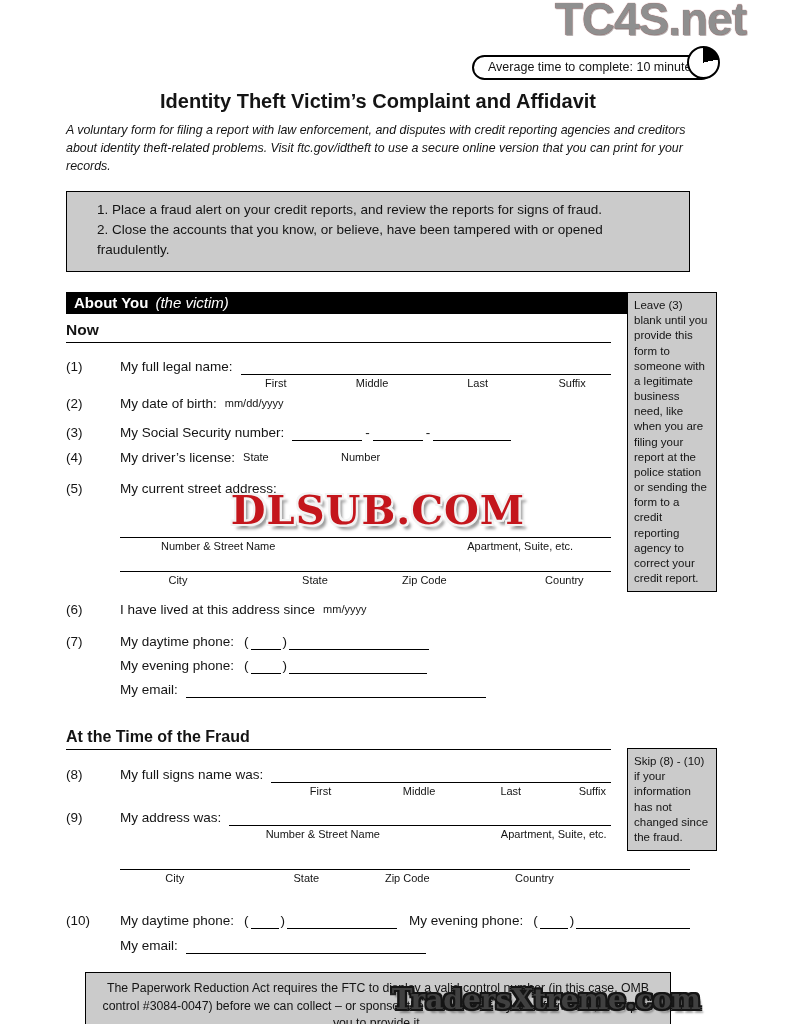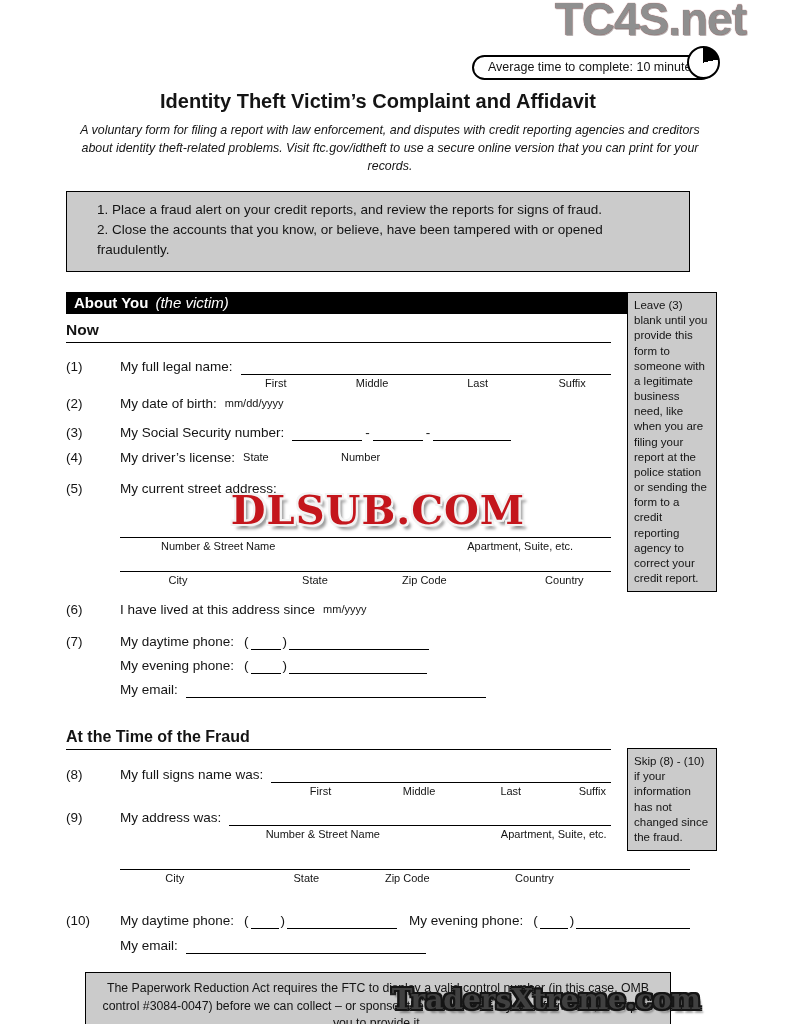--- a/index.html
+++ b/index.html
@@ -11,21 +11,21 @@
   
   .tc4s{position:absolute;top:-8px;right:10px;font-size:46px;font-weight:bold;letter-spacing:-1px;
         color:#8f8f8f;text-shadow:0 0 1px #8a3030,1px 1px 0 #bdbdbd;}
   
   .badge{position:absolute;top:55px;left:472px;border:2px solid #000;border-radius:13px;
          padding:3px 14px 4px;font-size:12.5px;background:#fff;white-space:nowrap;}
   .clock{position:absolute;top:46px;left:687px;width:33px;height:33px;border-radius:50%;
          border:2.5px solid #000;background:conic-gradient(#000 0deg 78deg,#fff 78deg 360deg);}
 
   .title{padding-top:90px;text-align:center;font-size:20px;font-weight:bold;}
-  .intro{font-style:italic;font-size:12.4px;text-align:center;line-height:1.45;
+  .intro{font-style:italic;font-size:12.4px;text-align:left;line-height:1.45;
          margin:9px auto 0;width:648px;}
 
   .gbox{background:#cbcbcb;border:1px solid #000;}
   .before{margin-top:15px;padding:8px 12px 10px;}
   .before .bh{font-weight:bold;font-size:13.5px;margin-bottom:4px;}
   .before .bi{font-size:13.5px;line-height:1.5;padding-left:18px;}
 
   .bar{margin-top:20px;background:#000;color:#fff;height:22px;display:flex;align-items:center;
        padding-left:8px;font-size:15px;}
   .bar .t{font-weight:bold;}

